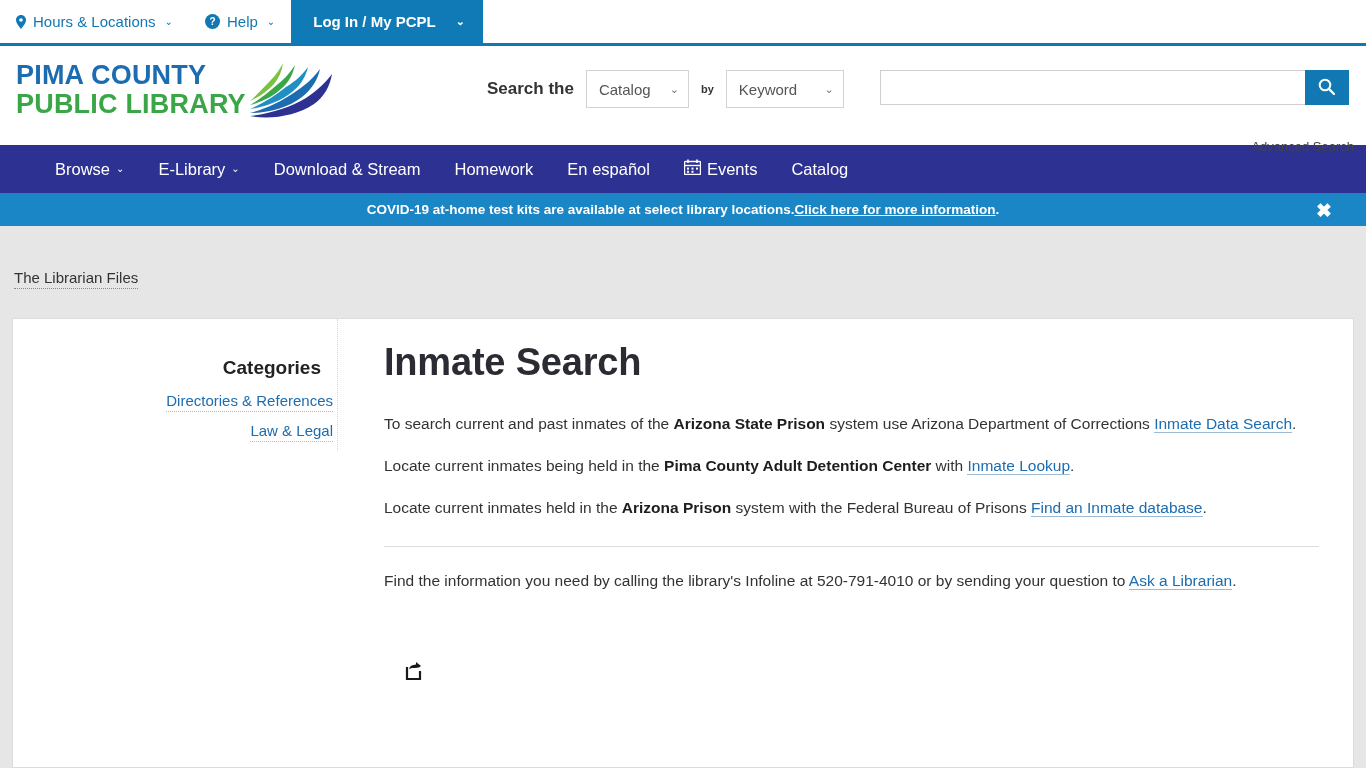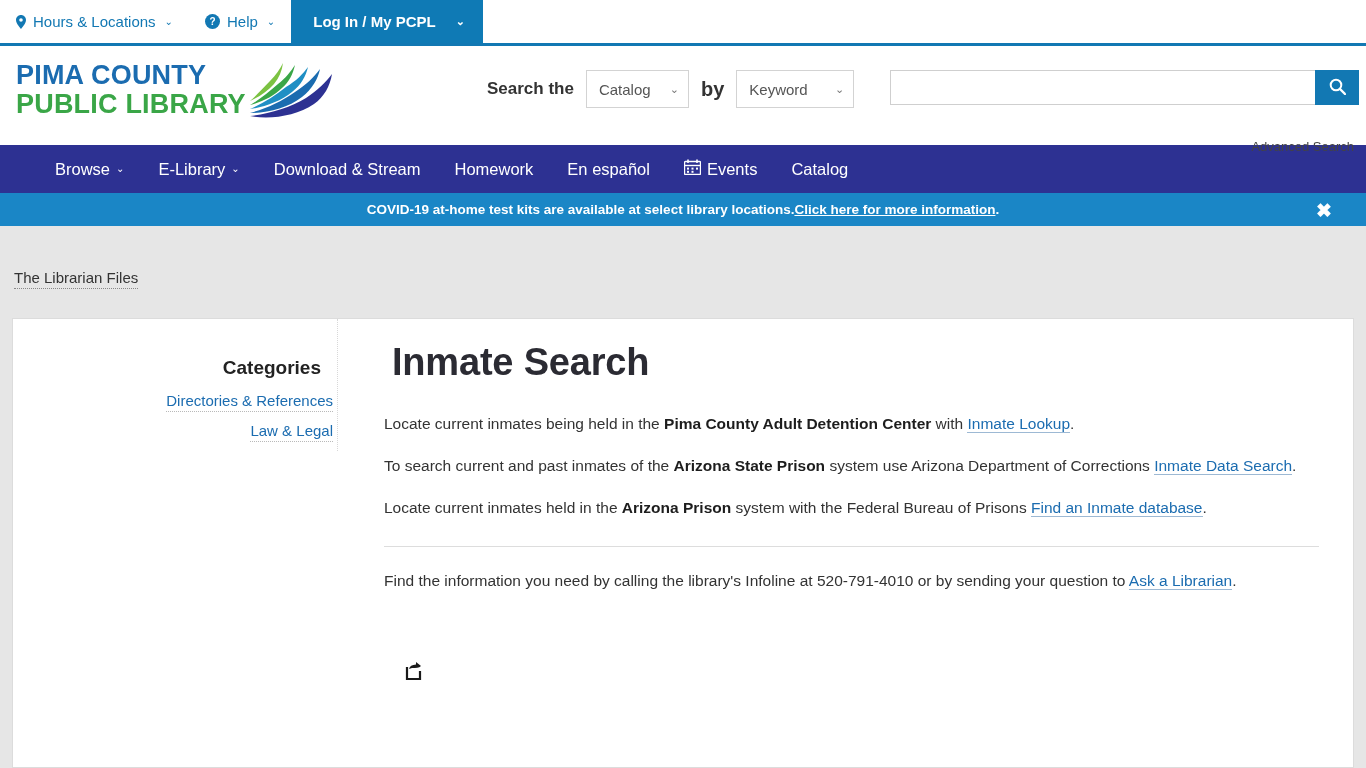--- a/index.html
+++ b/index.html
@@ -111,21 +111,21 @@
     border-radius: 0;
     cursor: pointer;
   }
   select#catalog-select { width: 103px; }
   select#keyword-select { width: 118px; }
   .sel-wrap .sel-caret {
     position: absolute; right: 10px; top: 13px;
     pointer-events: none; font-size: 11px; color: #777;
   }
   .by-word {
-    font-size: 20px; font-weight: bold; color: #333;
+    font-size: 11px; font-weight: bold; color: #333;
     line-height: 38px; margin: 0 12px;
   }
   .search-input-wrap { margin-left: 36px; display: flex; }
   input.search-input {
     width: 425px; height: 35px;
     border: 1px solid #cfcfcf;
     border-right: none;
     font-size: 15px;
     padding: 0 10px;
     font-family: "Liberation Sans", sans-serif;
@@ -259,21 +259,21 @@
   }
 
   .content {
     flex: 1;
     padding: 22px 34px 0 46px;
   }
   h1.page-title {
     font-size: 38px;
     font-weight: bold;
     color: #2b2b33;
-    margin: 0 0 28px 8px;
+    margin: 0 0 28px 0;
     letter-spacing: -0.2px;
   }
   p.body-p {
     font-size: 15.5px;
     color: #333;
     line-height: 24px;
     margin: 0 0 18px 0;
     max-width: 940px;
   }
   p.body-p b { font-weight: bold; color: #1d1d1d; }
@@ -428,23 +428,23 @@
 
   <aside class="sidebar">
     <h2 class="cat-title">Categories</h2>
     <a class="cat-link">Directories &amp; References</a>
     <a class="cat-link">Law &amp; Legal</a>
   </aside>
 
   <main class="content">
     <h1 class="page-title">Inmate Search</h1>
 
+    <p class="body-p"><span>To search current and past inmates of the </span><b>Arizona State Prison</b><span> system use Arizona Department of Corrections </span><a class="inline-link">Inmate Data Search</a><span>.</span></p>
+
     <p class="body-p"><span>Locate current inmates being held in the </span><b>Pima County Adult Detention Center</b><span> with </span><a class="inline-link">Inmate Lookup</a><span>.</span></p>
-
-    <p class="body-p"><span>To search current and past inmates of the </span><b>Arizona State Prison</b><span> system use Arizona Department of Corrections </span><a class="inline-link">Inmate Data Search</a><span>.</span></p>
 
     <p class="body-p"><span>Locate current inmates held in the </span><b>Arizona Prison</b><span> system with the Federal Bureau of Prisons </span><a class="inline-link">Find an Inmate database</a><span>.</span></p>
 
     <hr class="sep">
 
     <p class="body-p"><span>Find the information you need by calling the library's Infoline at 520-791-4010 or by sending your question to </span><a class="inline-link">Ask a Librarian</a><span>.</span></p>
 
     <div class="share-row">
       <span class="share-icon">
         <svg width="20" height="20" viewBox="0 0 20 20">

